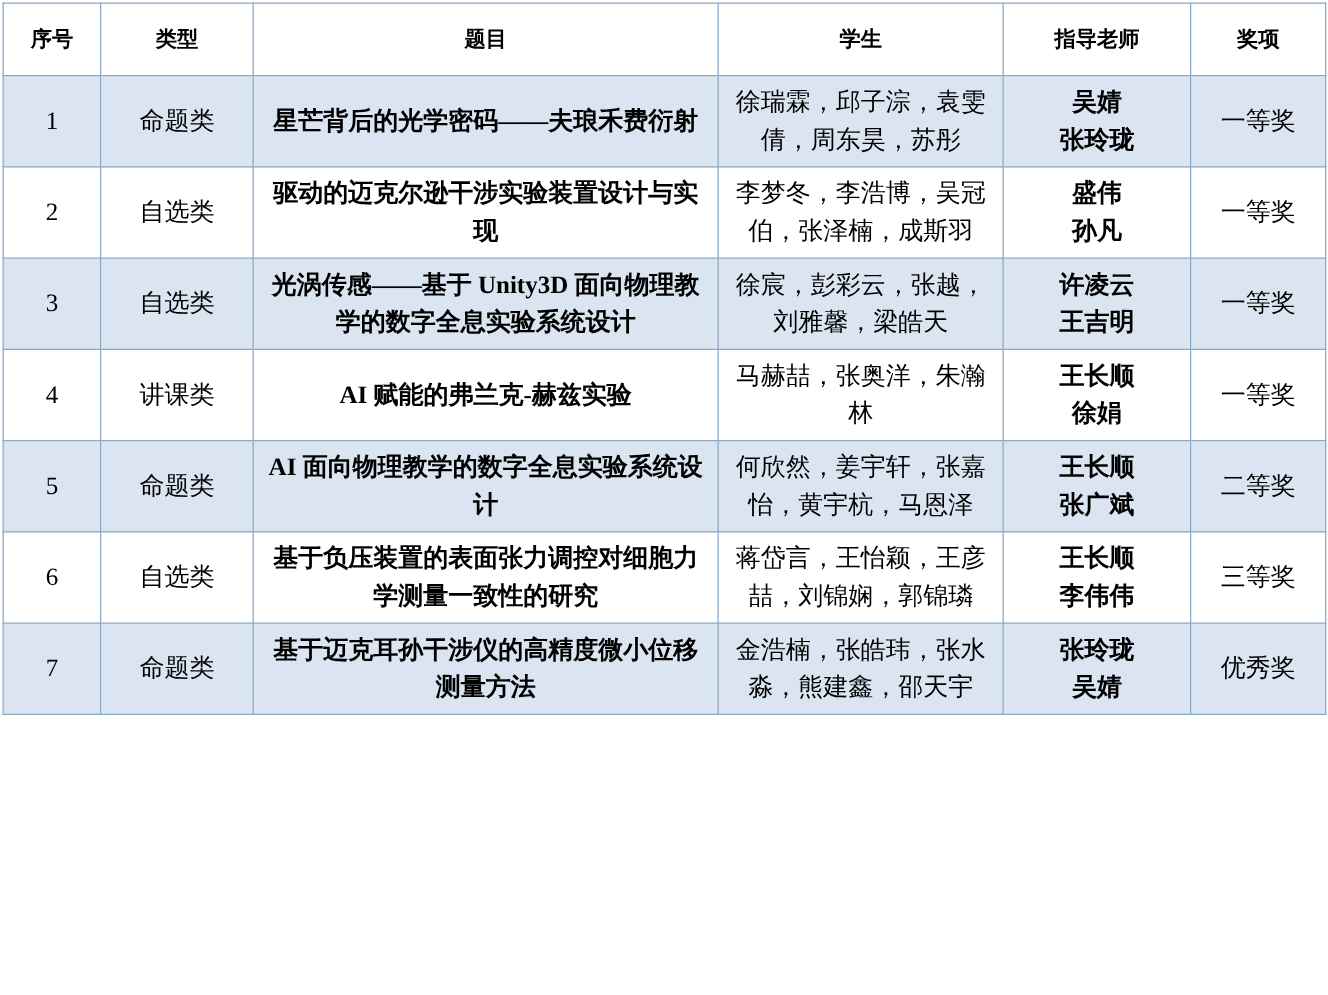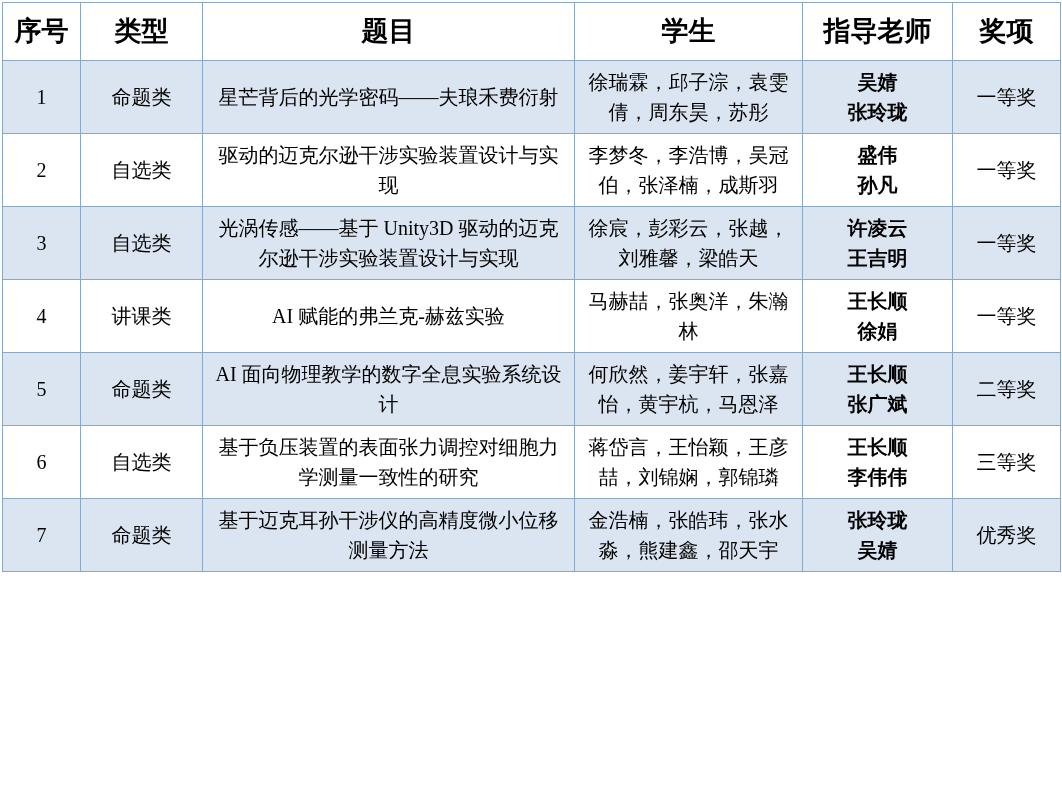--- a/index.html
+++ b/index.html
@@ -32,37 +32,37 @@
     vertical-align: middle;
     font-size: 20px;
     line-height: 1.5;
     padding: 6px 8px;
     box-sizing: border-box;
     word-break: break-all;
   }
   table.award-table thead th {
     background: #ffffff;
     font-weight: bold;
-    font-size: 27px;
+    font-size: 17px;
     height: 58px;
   }
   tr.row-shaded td {
     background: #dbe5f1;
   }
   tr.row-plain td {
     background: #ffffff;
   }
   .col-no    { width: 78px; }
   .col-type  { width: 122px; }
   .col-title { width: 372px; }
   .col-stud  { width: 228px; }
   .col-teach { width: 150px; }
   .col-award { width: 108px; }
 
-  td.cell-title { font-weight: normal; }
+  td.cell-title { font-weight: bold; }
   td.cell-no    { font-weight: normal; }
   .teacher-line { display: block; font-weight: bold; }
 </style>
 </head>
 <body>
 
 <div class="table-wrap">
   <table class="award-table">
     <colgroup>
       <col class="col-no">
@@ -104,21 +104,21 @@
         <td class="cell-teachers">
           <span class="teacher-line">盛伟</span>
           <span class="teacher-line">孙凡</span>
         </td>
         <td class="cell-award">一等奖</td>
       </tr>
 
       <tr class="row-shaded">
         <td class="cell-no">3</td>
         <td class="cell-type">自选类</td>
-        <td class="cell-title">光涡传感——基于 Unity3D 驱动的迈克尔逊干涉实验装置设计与实现</td>
+        <td class="cell-title">光涡传感——基于 Unity3D 面向物理教学的数字全息实验系统设计</td>
         <td class="cell-students">徐宸，彭彩云，张越，刘雅馨，梁皓天</td>
         <td class="cell-teachers">
           <span class="teacher-line">许凌云</span>
           <span class="teacher-line">王吉明</span>
         </td>
         <td class="cell-award">一等奖</td>
       </tr>
 
       <tr class="row-plain">
         <td class="cell-no">4</td>

